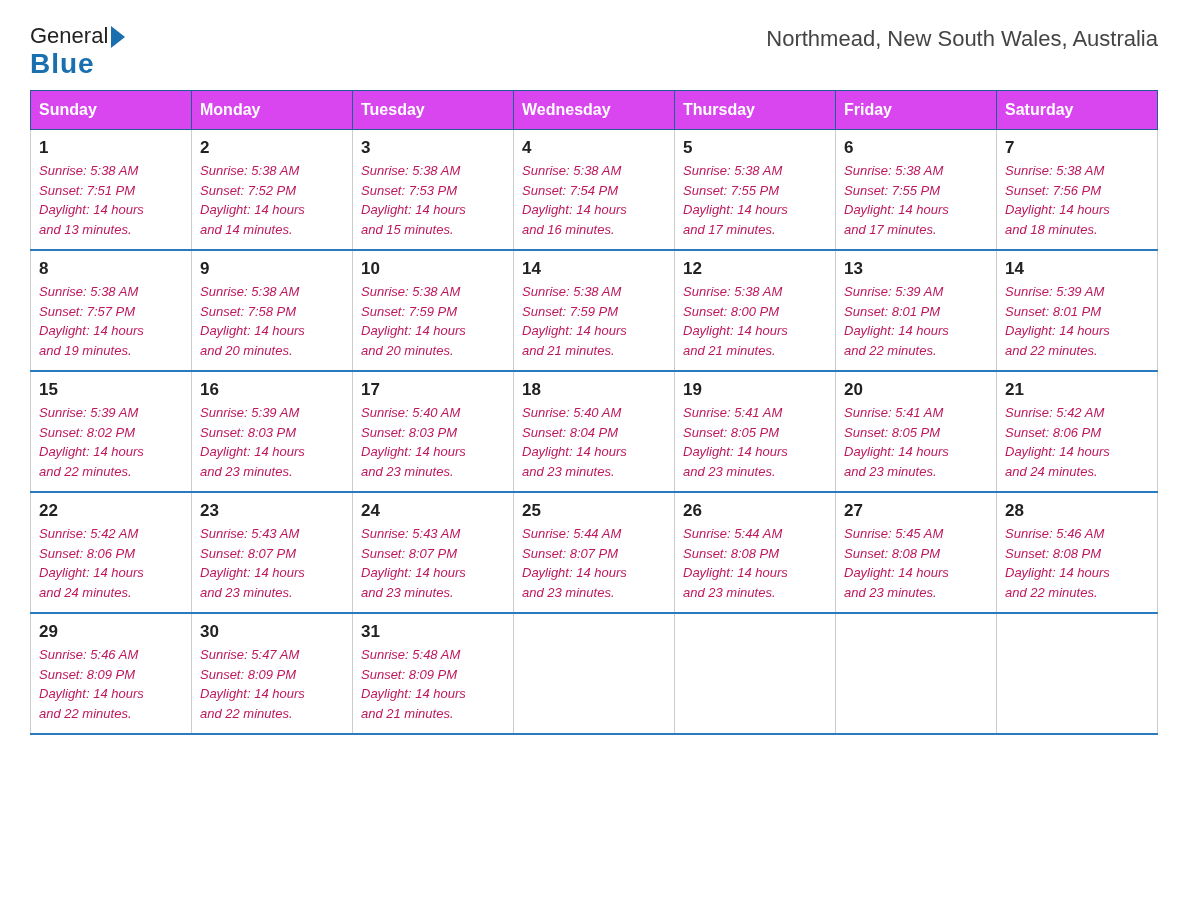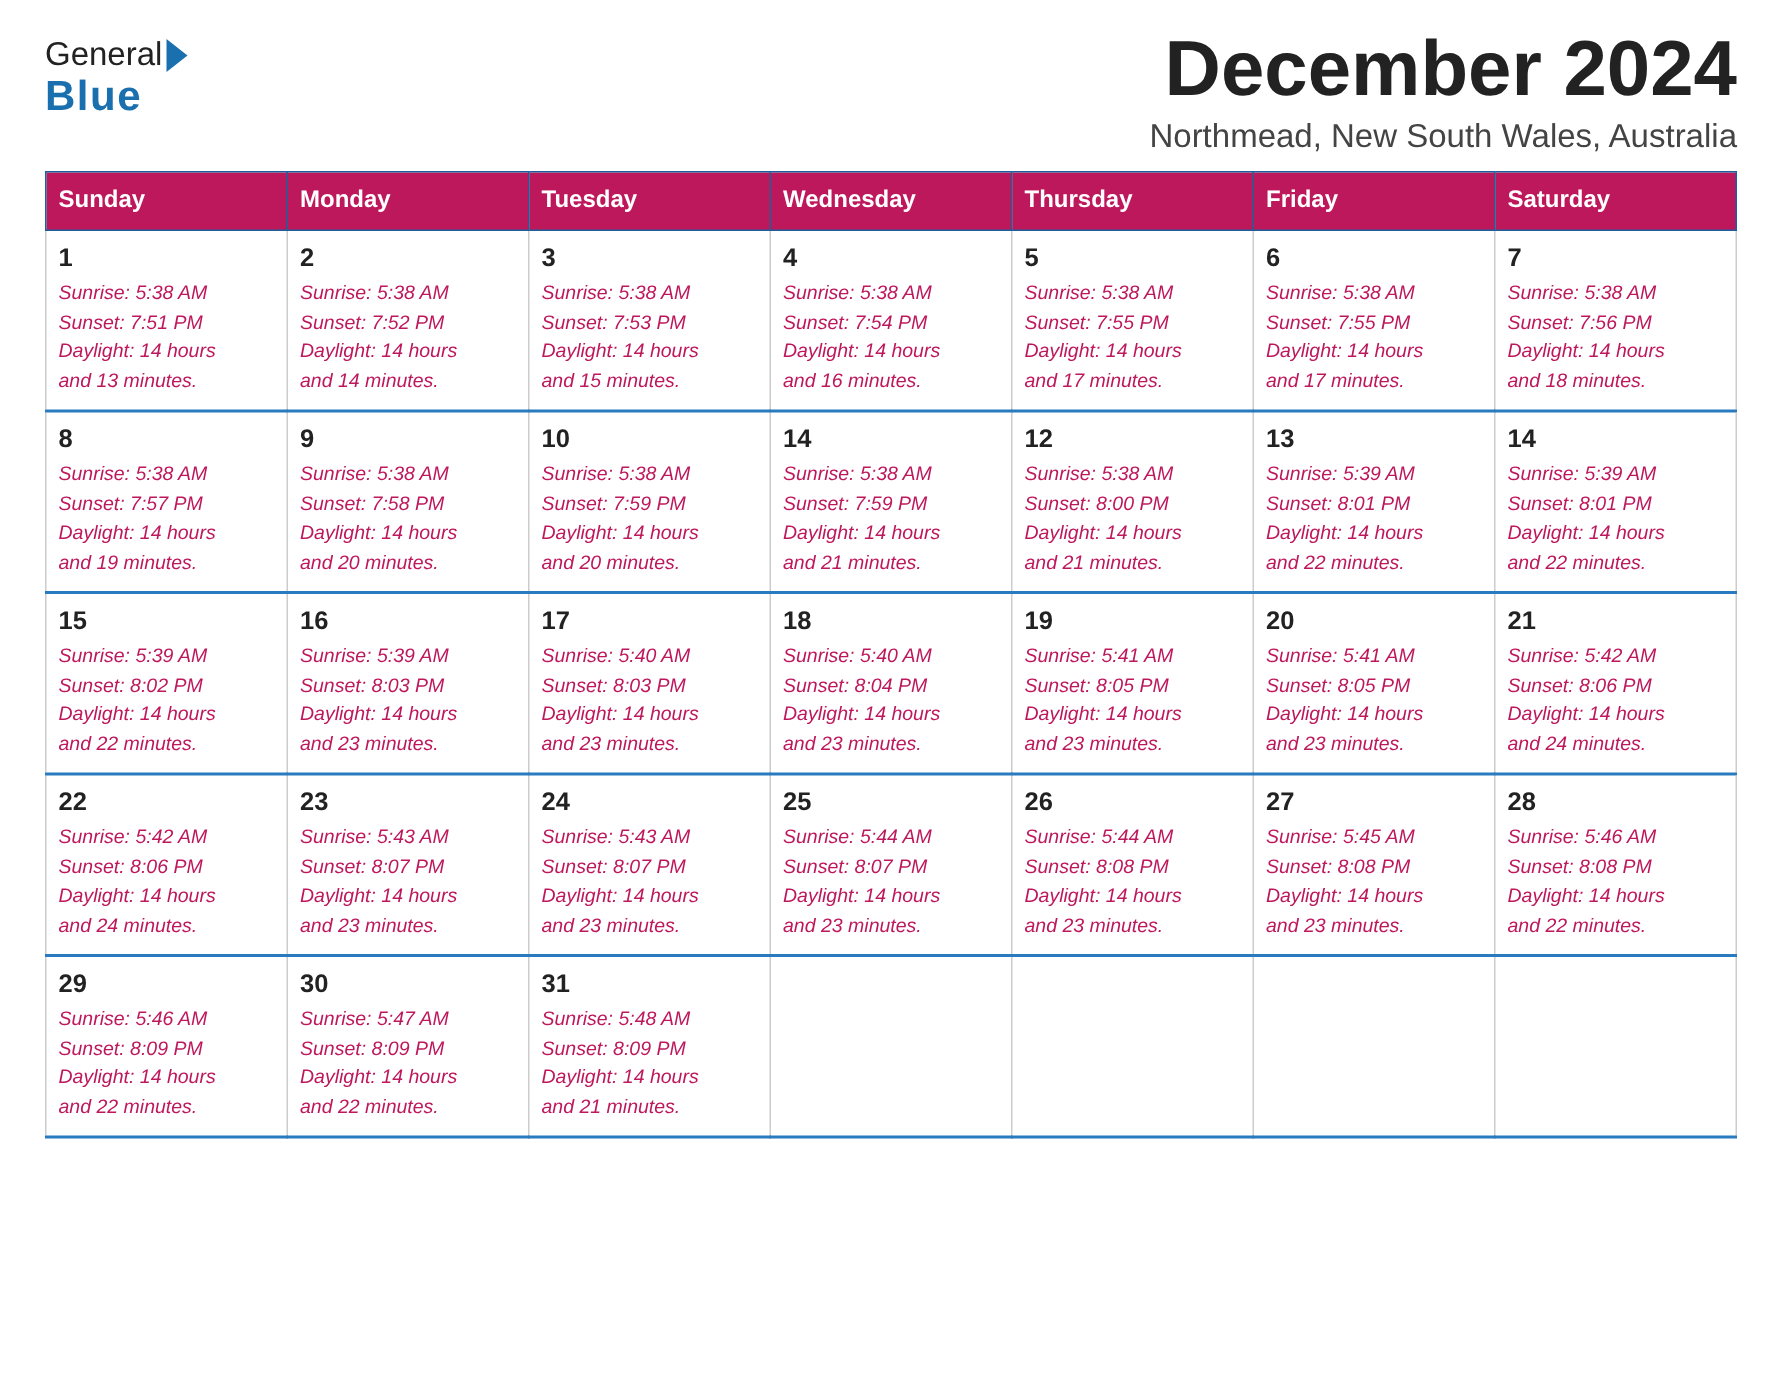--- a/index.html
+++ b/index.html
@@ -46,21 +46,21 @@
       font-size: 22px;
       color: #444;
       margin-top: 6px;
     }
     table {
       width: 100%;
       border-collapse: collapse;
       margin-top: 10px;
     }
     thead tr th {
-      background-color: #be185d;
+      background-color: #d946ef;
       color: #fff;
       font-size: 16px;
       font-weight: bold;
       padding: 10px 8px;
       text-align: left;
       border: 1px solid #1e5f99;
     }
     tbody tr td {
       vertical-align: top;
       padding: 8px 8px 10px 8px;
@@ -93,21 +93,20 @@
 <body>
 
 <div class="header">
   <div class="logo">
     <div class="logo-text">
       General<span style="display:inline-block;width:0;height:0;border-top:11px solid transparent;border-bottom:11px solid transparent;border-left:14px solid #1a6faf;margin-left:3px;vertical-align:middle;"></span>
     </div>
     <div class="logo-line2">Blue</div>
   </div>
   <div class="title-block">
-    <div class="month-year">December 2024</div>
     <div class="location">Northmead, New South Wales, Australia</div>
   </div>
 </div>
 
 <table>
   <thead>
     <tr>
     <th>Sunday</th>
         <th>Monday</th>
         <th>Tuesday</th>

